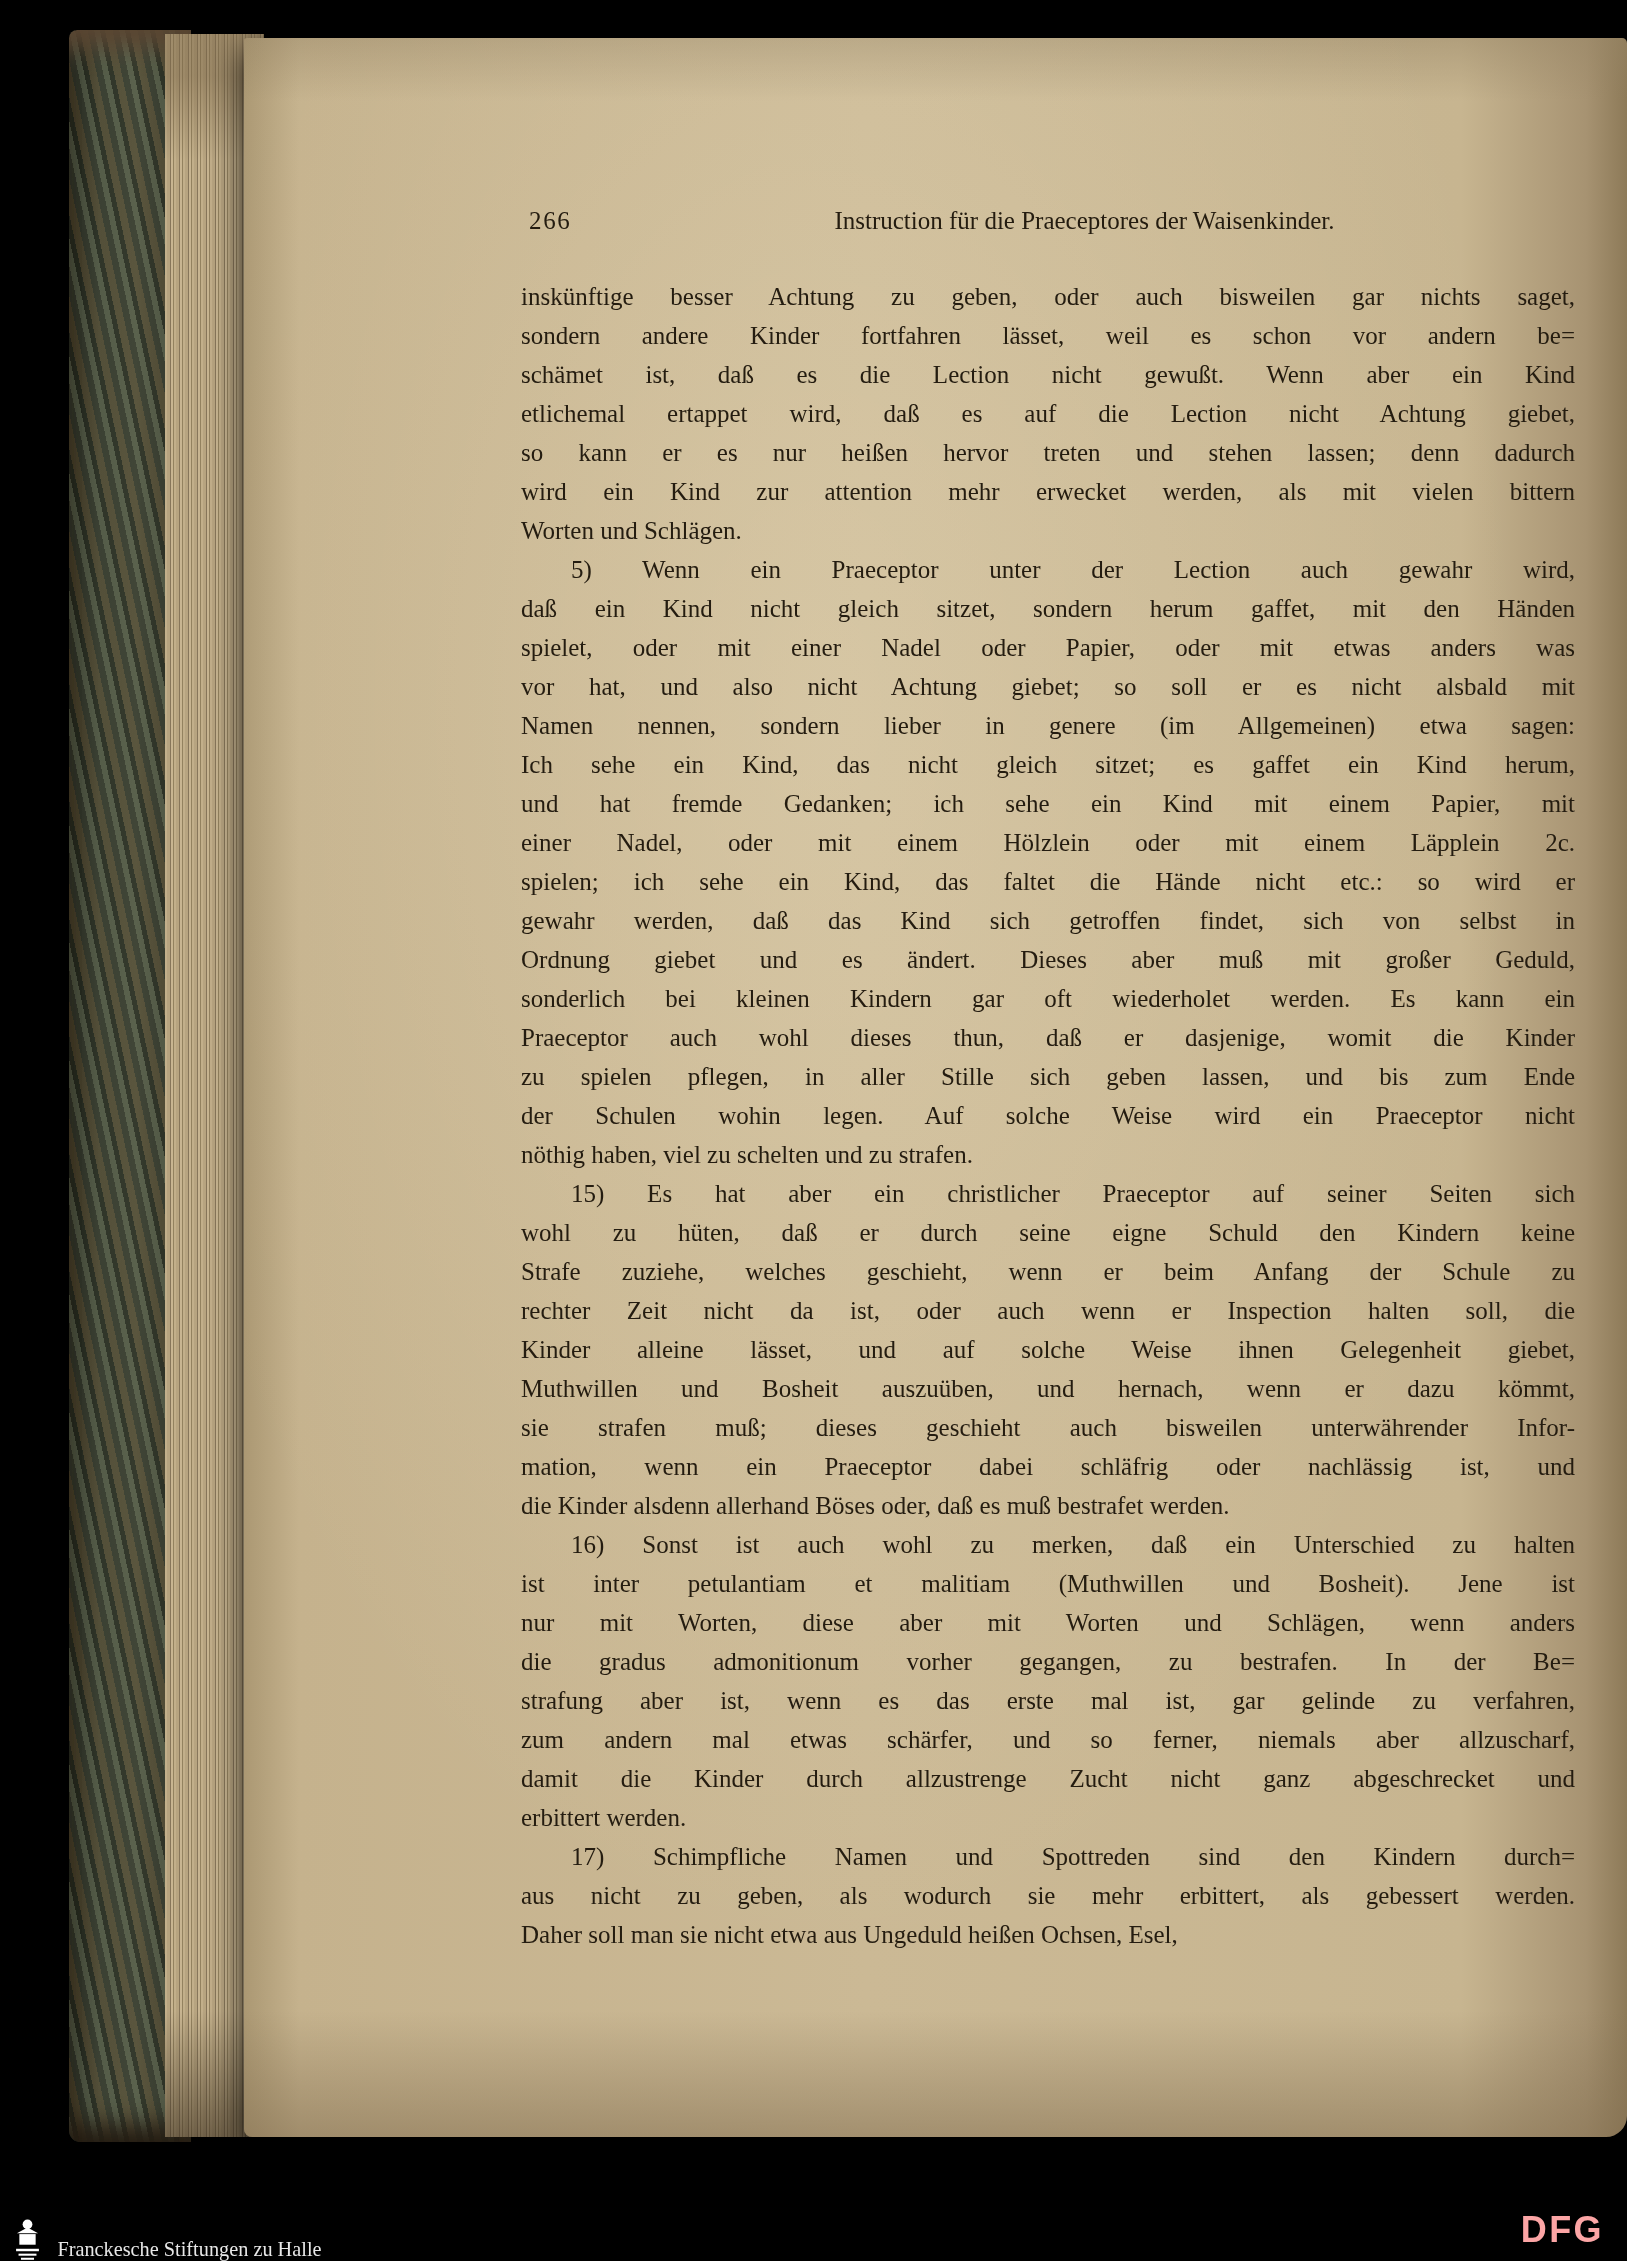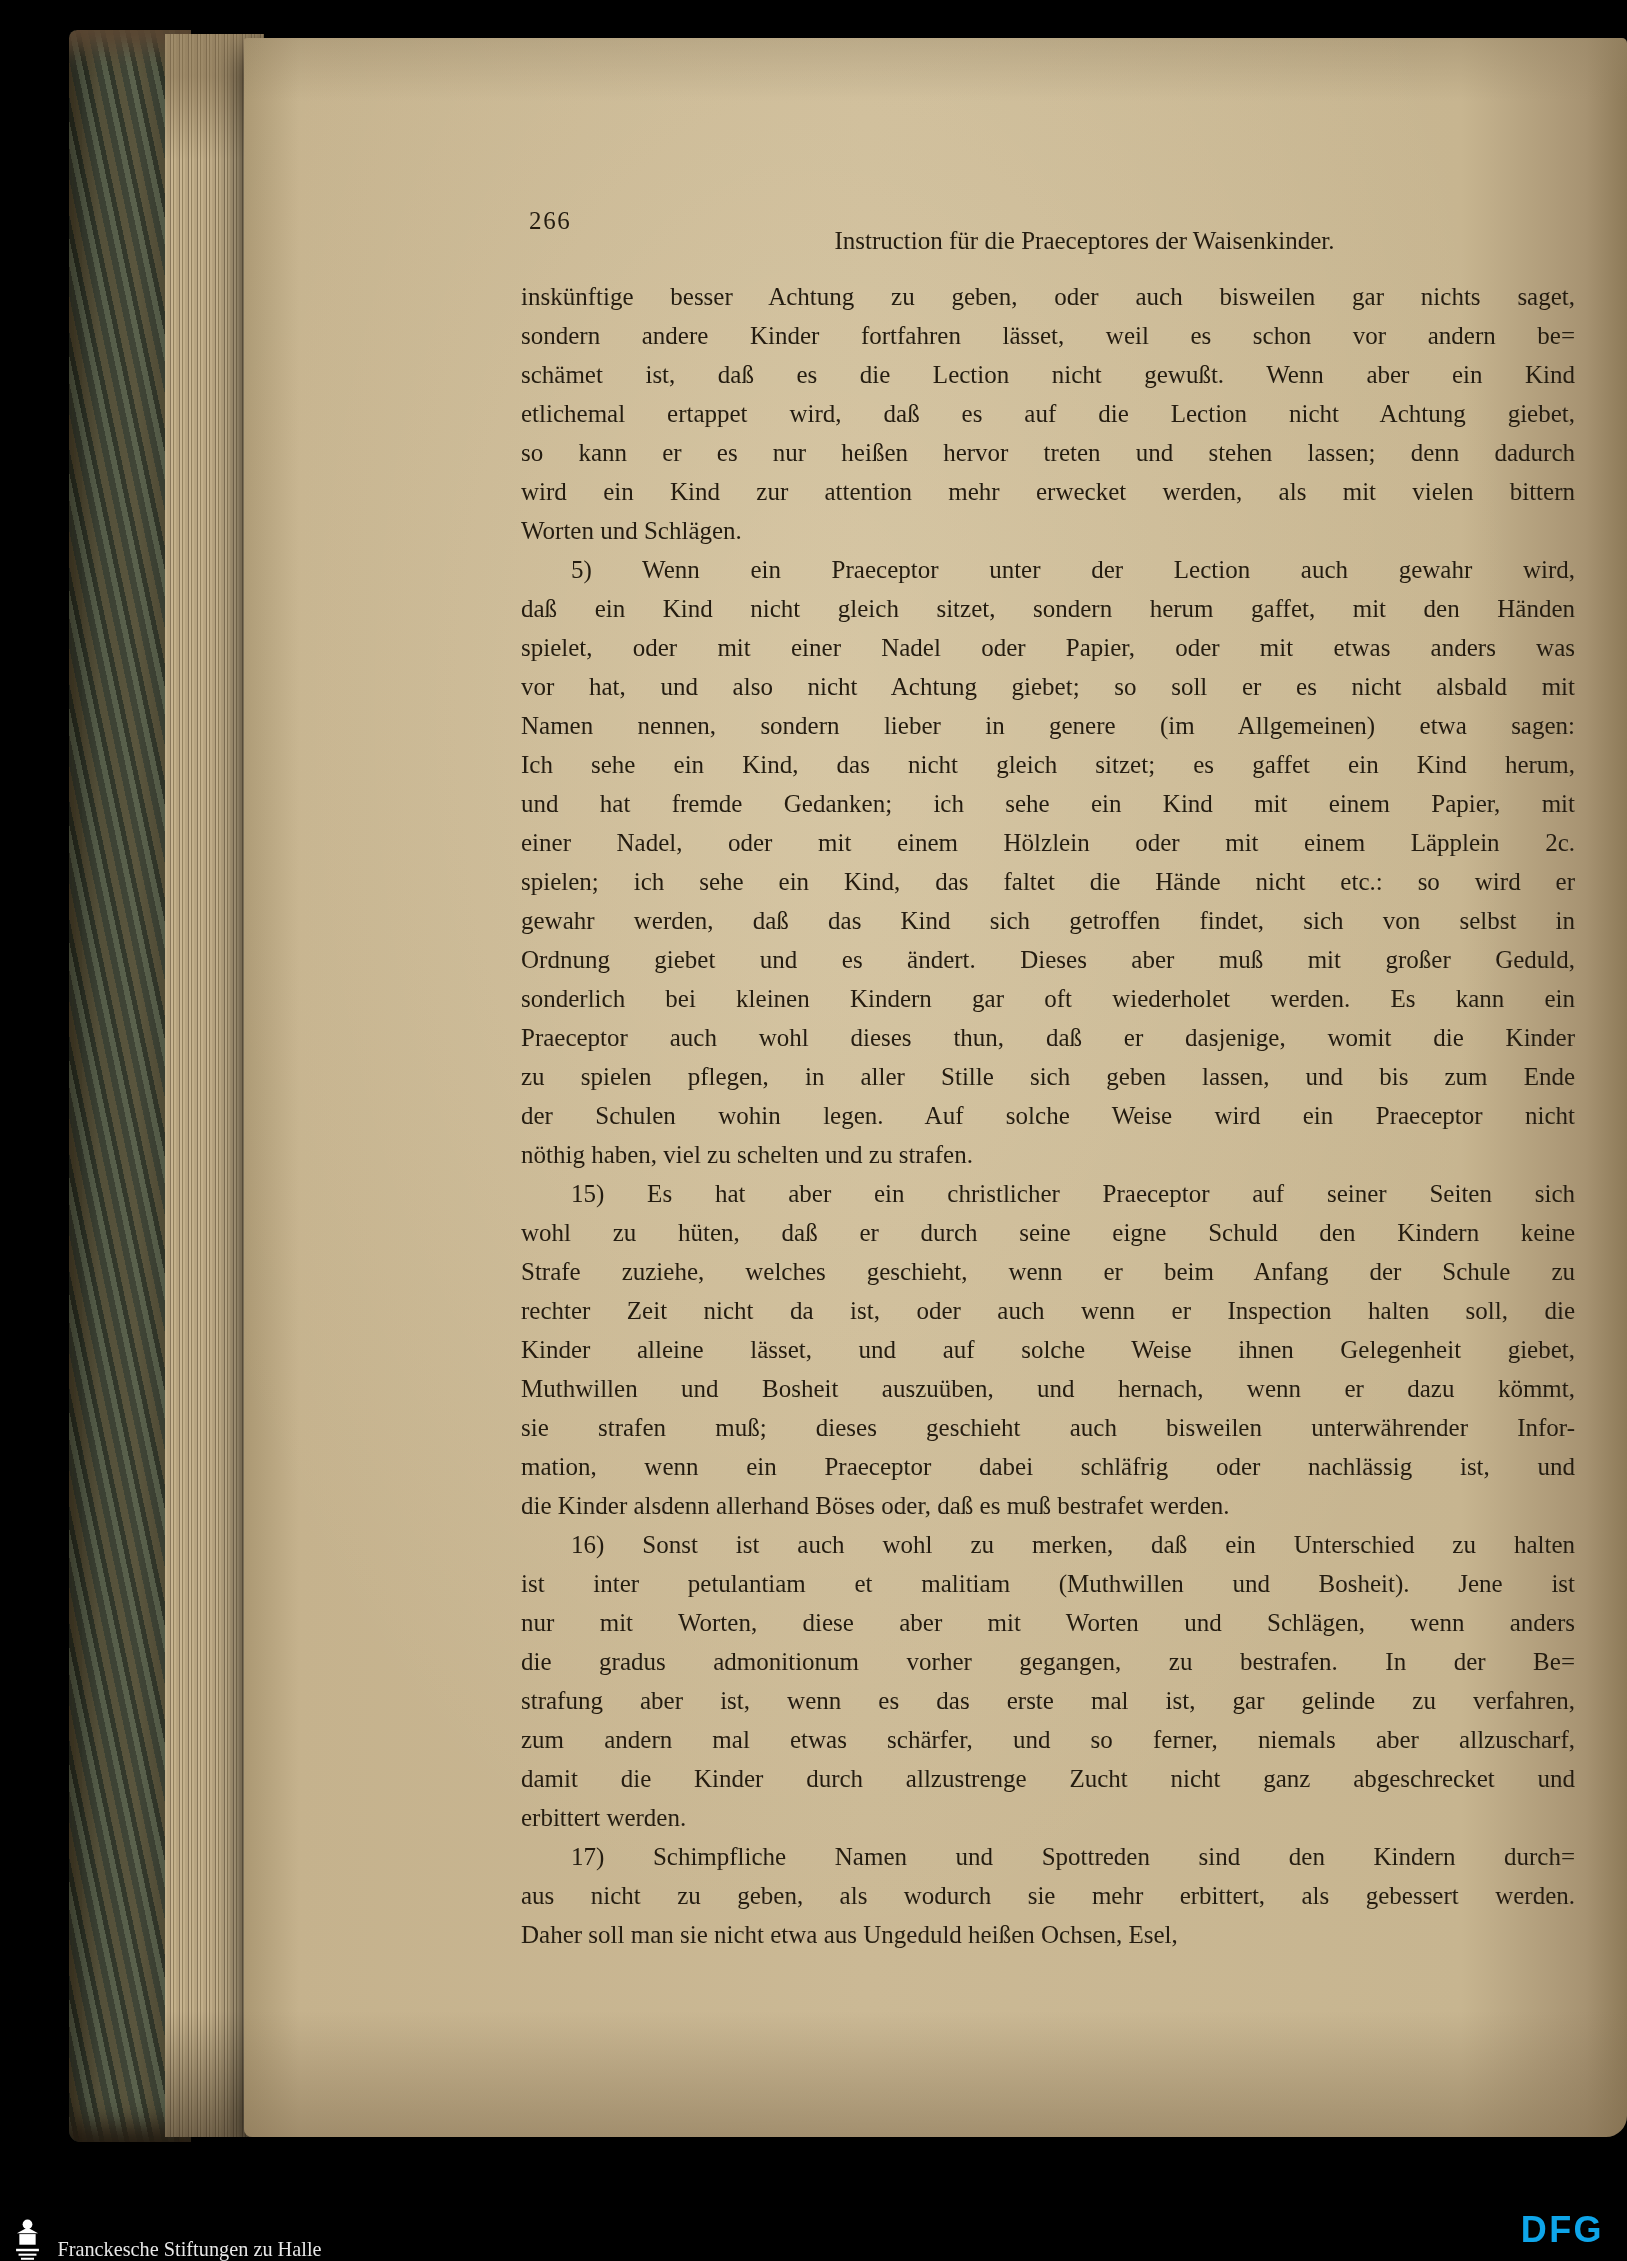--- a/index.html
+++ b/index.html
@@ -77,21 +77,20 @@
   }
   .page-number {
     position: absolute; left: 8.1px; top: 0;
     letter-spacing: 1.6px;
   }
   .running-header {
     width: 100%;
     text-align: center;
     padding-left: 73px;
     box-sizing: border-box;
-    margin-top: 20px;
   }
 
   .line {
     text-align: justify;
     text-align-last: justify;
     -moz-text-align-last: justify;
     text-justify: inter-word;
   }
   .line.last {
     text-align-last: left;
@@ -116,21 +115,21 @@
   .institution {
     color: #e8e8e8;
     font-family: "Liberation Serif", serif;
     font-size: 20.3px;
     margin-left: 13px;
     white-space: nowrap;
   }
   .dfg {
     position: absolute;
     right: 23px; bottom: 9.8px;
-    color: #0ea5e9;
+    color: #fca5a5;
     font-family: "Liberation Sans", sans-serif;
     font-weight: bold;
     font-size: 36px;
     letter-spacing: 2.4px;
   }
 </style>
 </head>
 <body>
 
 <div class="book-scan">

